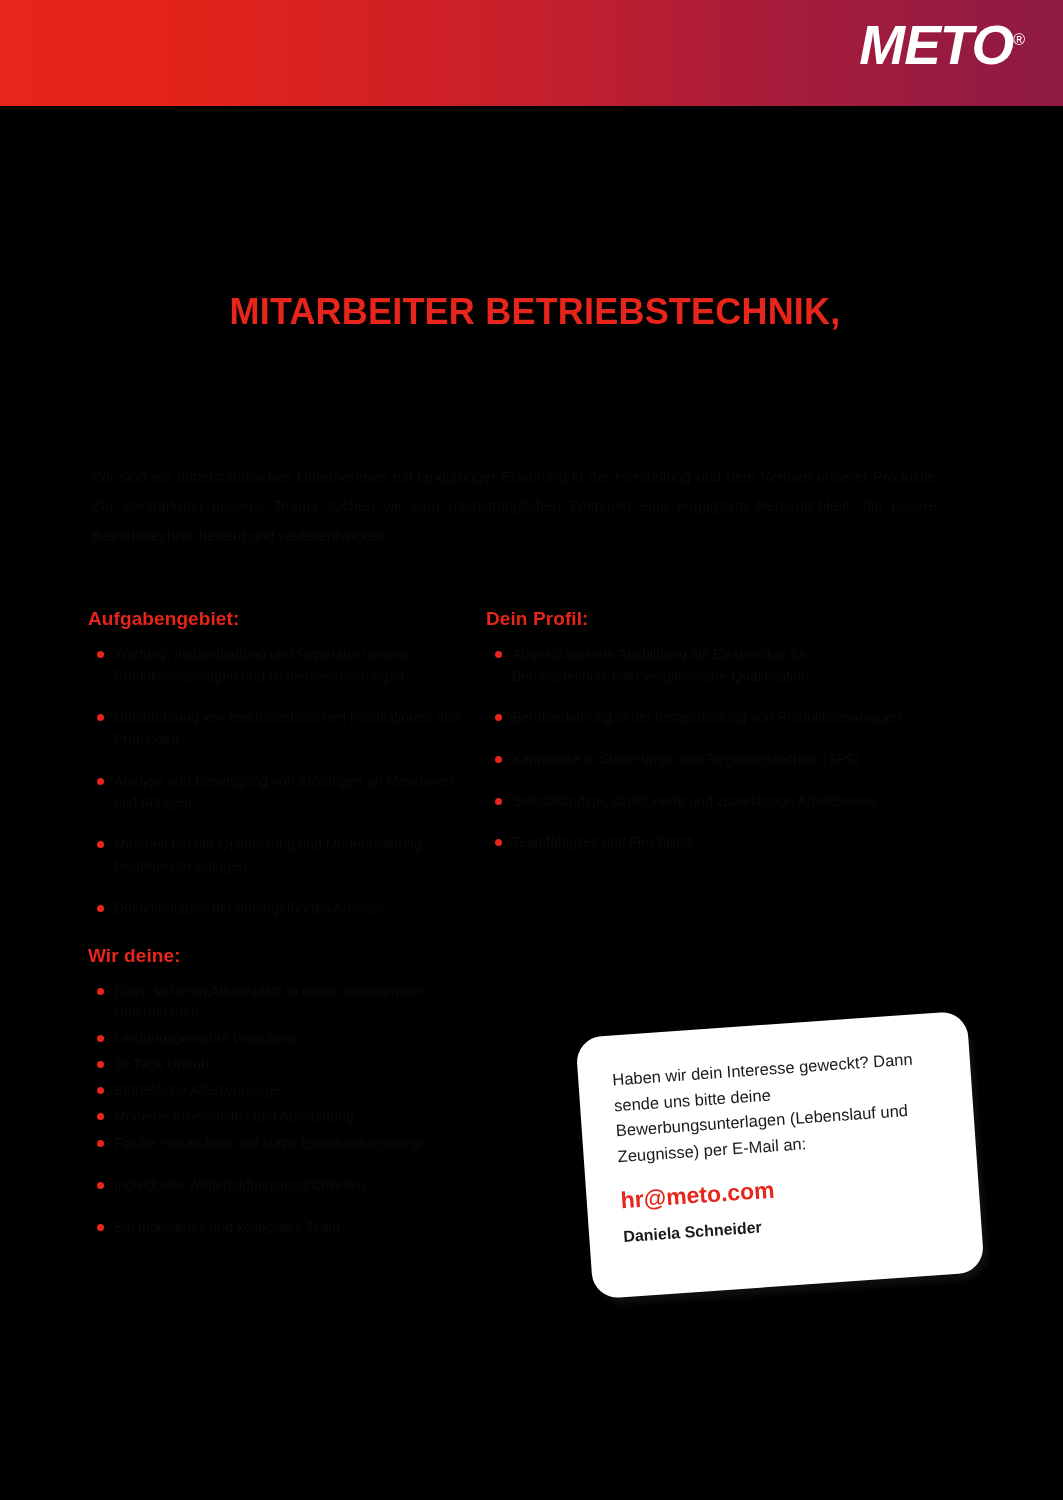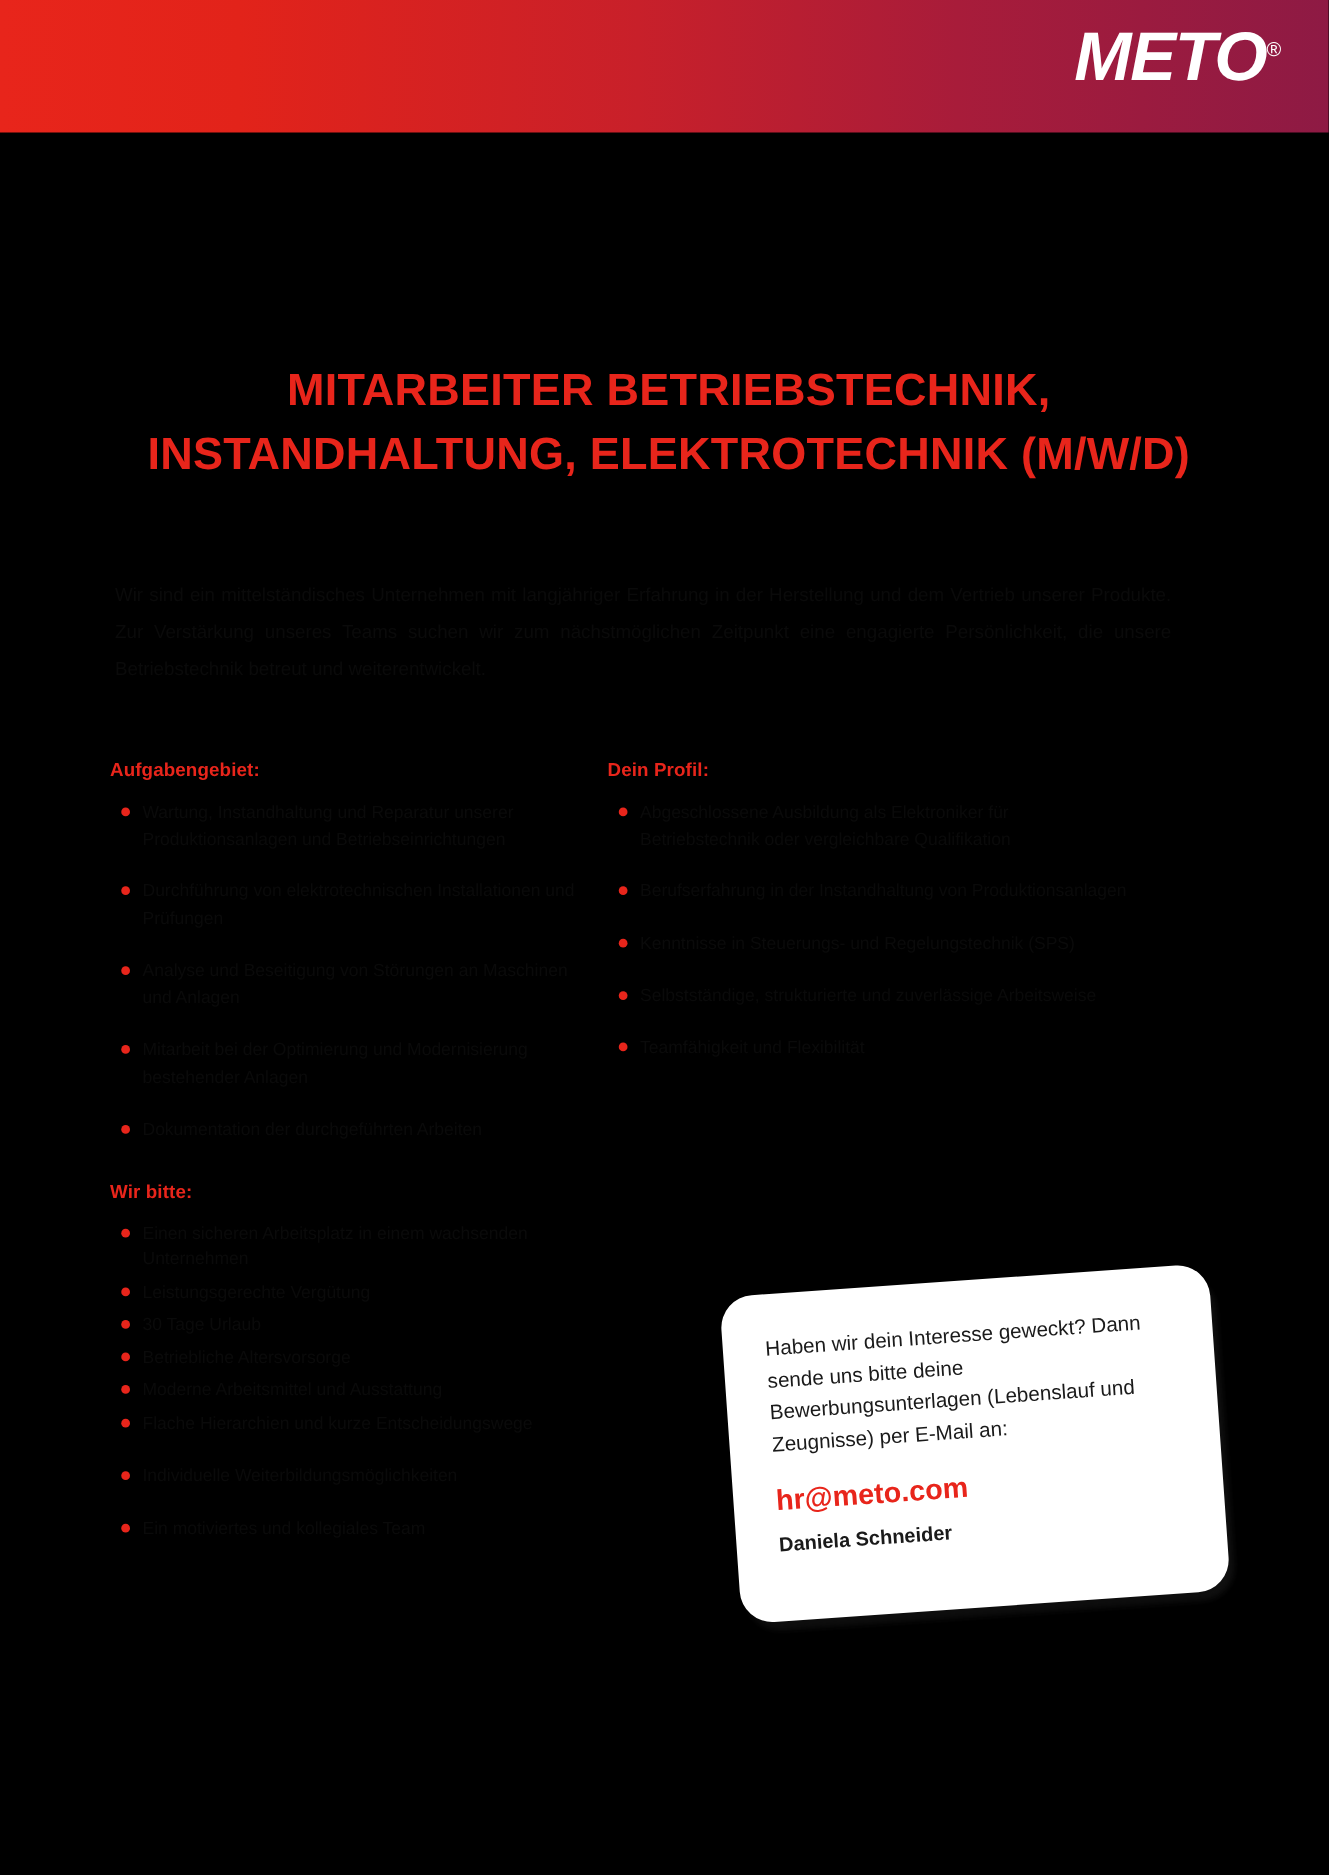--- a/index.html
+++ b/index.html
@@ -93,21 +93,21 @@
   .col-bottom {
     position: absolute;
     left: 88px;
     top: 945px;
     width: 420px;
   }
 
   .section-head {
     color: #e8251b;
     font-weight: bold;
-    font-size: 15px;
+    font-size: 19px;
     letter-spacing: 0.1px;
     margin: 0 0 14px 0;
   }
 
   ul.bullets {
     list-style: none;
     margin: 0;
     padding: 0;
   }
   ul.bullets li {
@@ -192,21 +192,20 @@
 <body>
 
 <div class="header-band">
   <div class="logo">
     <span>METO</span><span class="reg">®</span>
   </div>
 </div>
 
 <div class="title">
   <span class="line">MITARBEITER BETRIEBSTECHNIK,</span>
-  <span class="line">INSTANDHALTUNG, ELEKTROTECHNIK (M/W/D)</span>
 </div>
 
 <div class="intro">Wir sind ein mittelständisches Unternehmen mit langjähriger Erfahrung in der Herstellung und dem Vertrieb unserer Produkte. Zur Verstärkung unseres Teams suchen wir zum nächstmöglichen Zeitpunkt eine engagierte Persönlichkeit, die unsere Betriebstechnik betreut und weiterentwickelt.</div>
 
 <div class="col-left">
   <div class="section-head">Aufgabengebiet:</div>
   <ul class="bullets">
     <li>Wartung, Instandhaltung und Reparatur unserer Produktionsanlagen und Betriebseinrichtungen</li>
     <li>Durchführung von elektrotechnischen Installationen und Prüfungen</li>
     <li>Analyse und Beseitigung von Störungen an Maschinen und Anlagen</li>
@@ -220,21 +219,21 @@
   <ul class="bullets">
     <li>Abgeschlossene Ausbildung als Elektroniker für Betriebstechnik oder vergleichbare Qualifikation</li>
     <li>Berufserfahrung in der Instandhaltung von Produktionsanlagen</li>
     <li>Kenntnisse in Steuerungs- und Regelungstechnik (SPS)</li>
     <li>Selbstständige, strukturierte und zuverlässige Arbeitsweise</li>
     <li>Teamfähigkeit und Flexibilität</li>
   </ul>
 </div>
 
 <div class="col-bottom">
-  <div class="section-head">Wir bitte:</div>
+  <div class="section-head">Wir deine:</div>
   <ul class="bullets tight">
     <li>Einen sicheren Arbeitsplatz in einem wachsenden Unternehmen</li>
     <li>Leistungsgerechte Vergütung</li>
     <li>30 Tage Urlaub</li>
     <li>Betriebliche Altersvorsorge</li>
     <li>Moderne Arbeitsmittel und Ausstattung</li>
     <li>Flache Hierarchien und kurze Entscheidungswege</li>
     <li class="gap-before">Individuelle Weiterbildungsmöglichkeiten</li>
     <li class="gap-before">Ein motiviertes und kollegiales Team</li>
   </ul>

